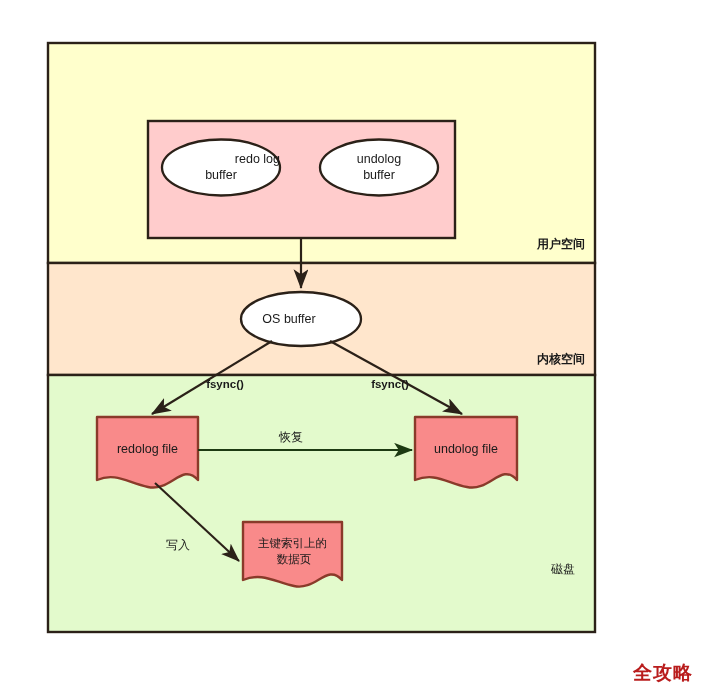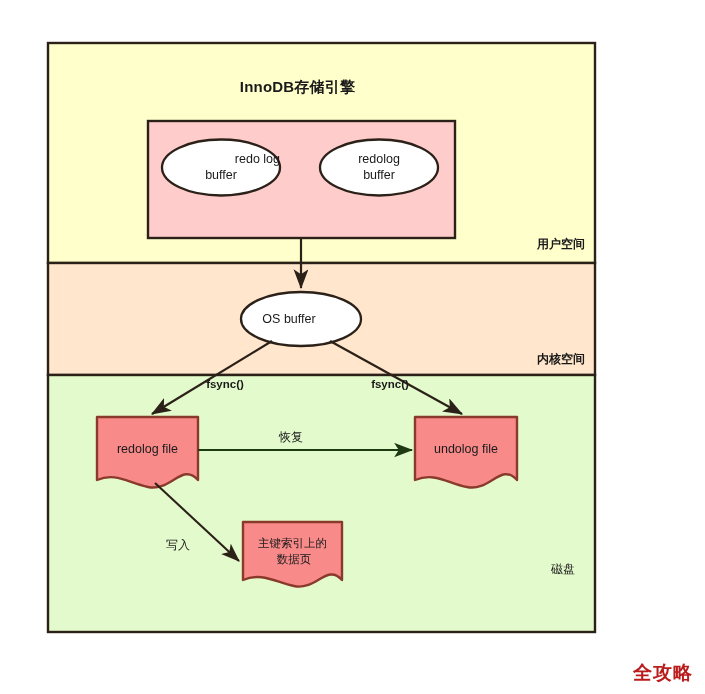--- a/index.html
+++ b/index.html
@@ -124,27 +124,26 @@
 
     <path d="M415,417 L517,417 L517,480 C501,462 490,492 467,487 C447,483 435,472 415,480 Z" fill="#f98a8a" stroke="#8a3a2a" stroke-width="2.4" stroke-linejoin="round"></path>
 
     <path d="M243,522 L342,522 L342,580 C327,563 316,591 294,586 C275,582 262,572 243,580 Z" fill="#f98a8a" stroke="#8a3a2a" stroke-width="2.4" stroke-linejoin="round"></path>
 
     <line x1="198" y1="450" x2="412" y2="450" stroke="#1d3a12" stroke-width="2.1" marker-end="url(#arrowGreen)"></line>
 
     <line x1="155" y1="483" x2="239" y2="561" stroke="#2b2118" stroke-width="2.1" marker-end="url(#arrowDark)"></line>
   </svg>
 
-  <div class="lbl title-main" style="left:0; top:78px; width:595px;">InnoDB存储引擎</div>
 
 
   <div class="lbl node-label" style="left:162px; top:152px; width:118px;text-align:right;">redo log</div>
   <div class="lbl node-label" style="left:162px; top:168px; width:118px;">buffer</div>
 
-  <div class="lbl node-label" style="left:320px; top:152px; width:118px;">redolog</div>
+  <div class="lbl node-label" style="left:320px; top:152px; width:118px;">undolog</div>
   <div class="lbl node-label" style="left:320px; top:168px; width:118px;">buffer</div>
 
   <div class="lbl node-label" style="left:241px; top:312px; width:96px;">OS buffer</div>
 
   <div class="lbl zone-label" style="left:465px; top:237px; width:120px; text-align:right;">用户空间</div>
   <div class="lbl zone-label" style="left:465px; top:352px; width:120px; text-align:right;">内核空间</div>
   <div class="lbl zone-label-plain" style="left:465px; top:562px; width:110px; text-align:right;">磁盘</div>
 
   <div class="lbl node-label" style="left:97px; top:442px; width:101px;">redolog file</div>
   <div class="lbl node-label" style="left:415px; top:442px; width:102px;">undolog file</div>

